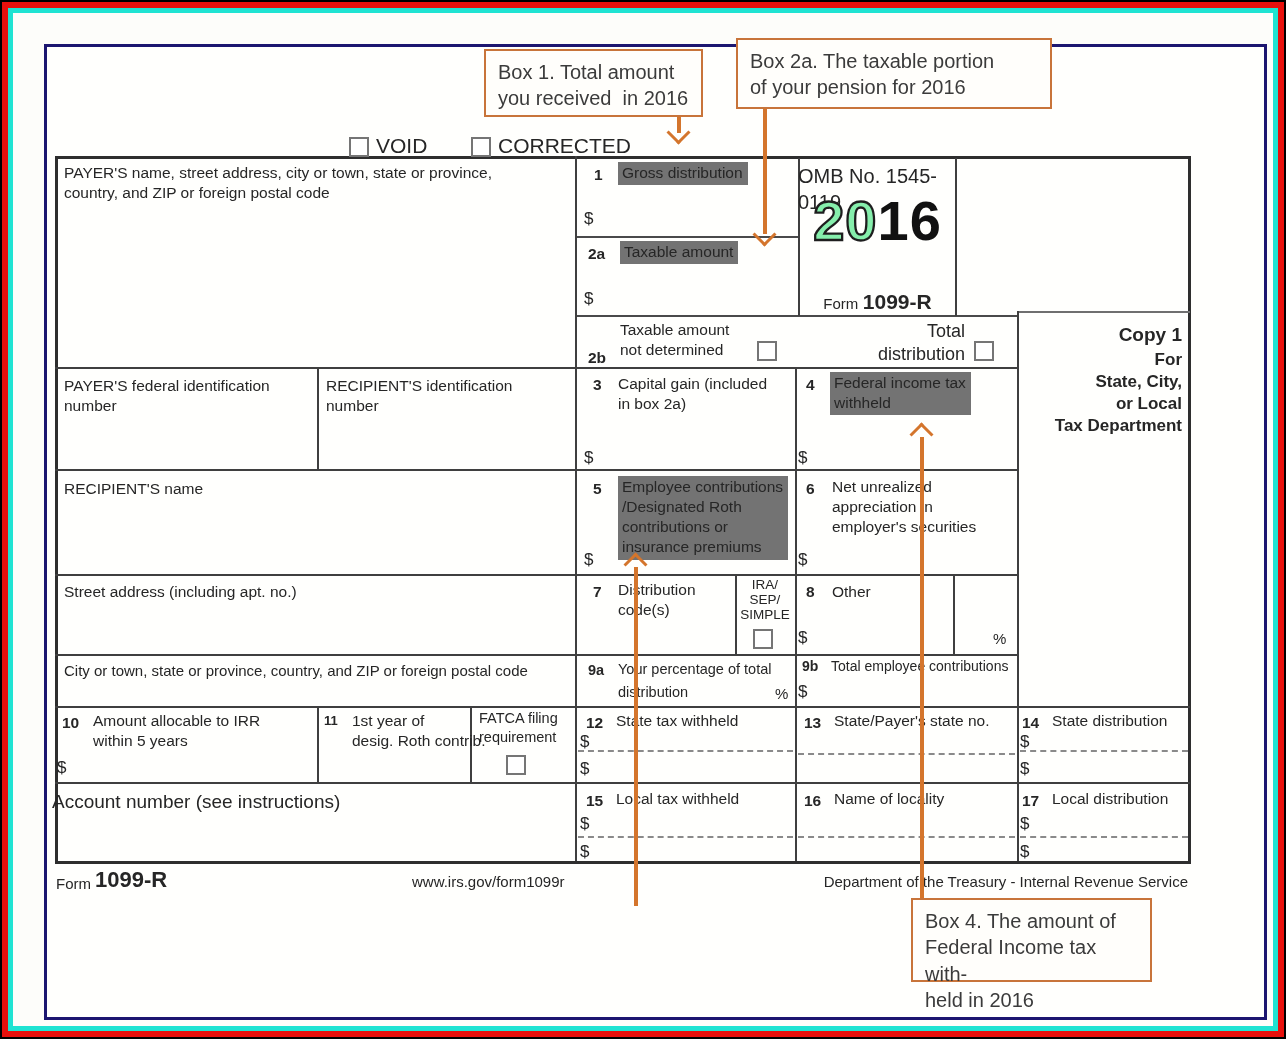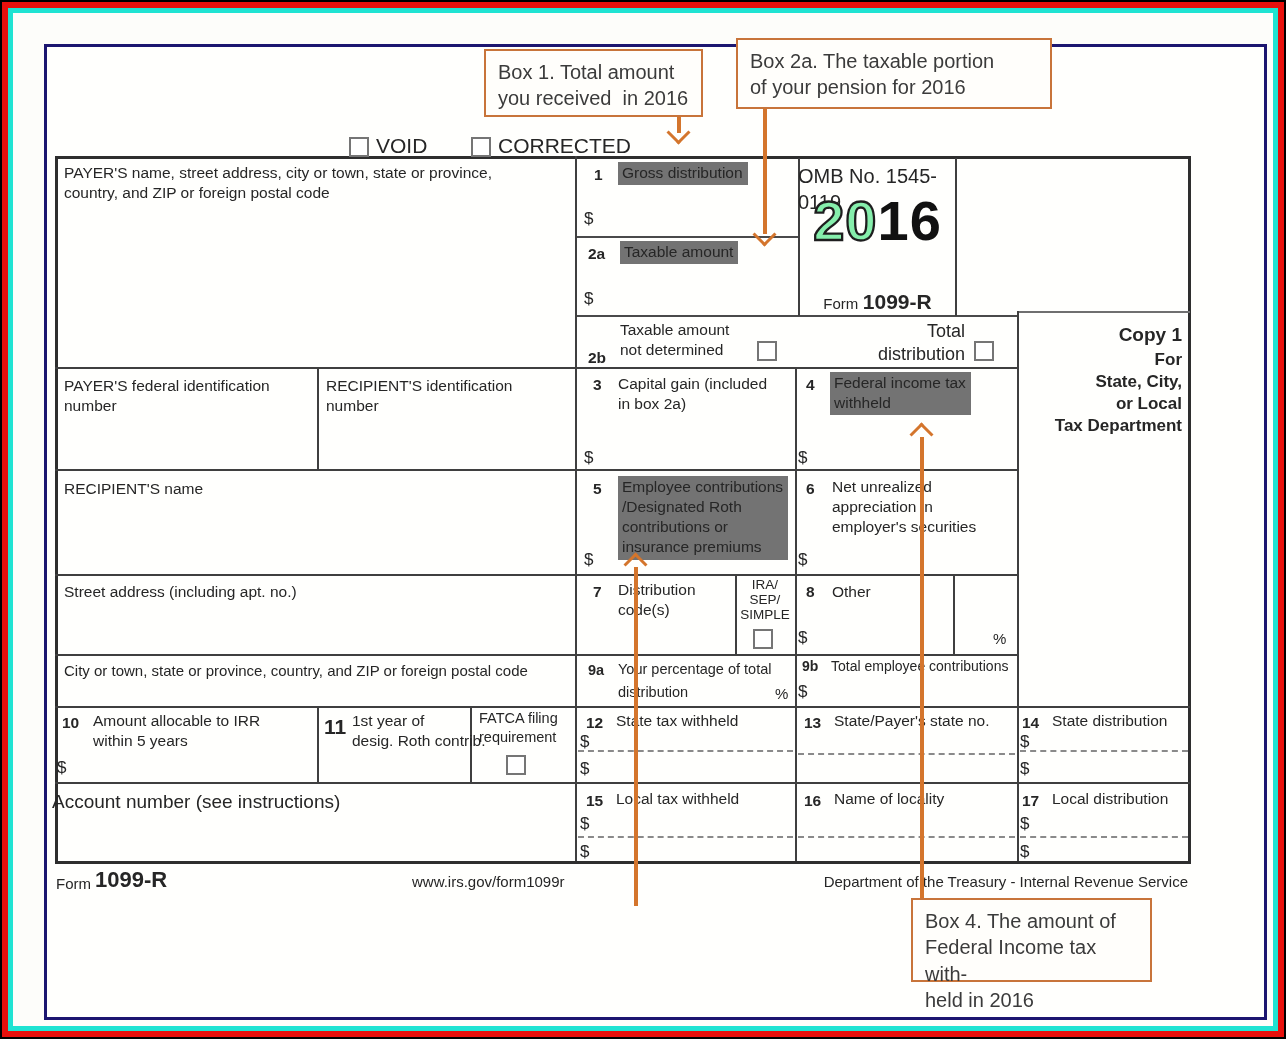--- a/index.html
+++ b/index.html
@@ -150,21 +150,21 @@
   <div class="t" style="left:618px;top:683px;font-size:14.5px;">distribution</div>
   <div class="t" style="left:775px;top:684px;font-size:15px;">%</div>
   <div class="t b" style="left:802px;top:657px;font-size:14px;">9b</div>
   <div class="t" style="left:831px;top:657px;font-size:14px;">Total employee contributions</div>
   <div class="t dollar" style="left:798px;top:681px;">$</div>
 
   <div class="t b" style="left:62px;top:713px;font-size:15.5px;">10</div>
   <div class="t" style="left:93px;top:711px;font-size:15.5px;">Amount allocable to IRR
 within 5 years</div>
   <div class="t dollar" style="left:57px;top:757px;">$</div>
-  <div class="t b" style="left:324px;top:713px;font-size:21px;">11</div>
+  <div class="t b" style="left:324px;top:713px;font-size:13px;">11</div>
   <div class="t" style="left:352px;top:711px;font-size:15.5px;">1st year of
 desig. Roth contrib.</div>
   <div class="t" style="left:479px;top:709px;font-size:14.5px;">FATCA filing
 requirement</div>
   <div class="cb" style="left:506px;top:755px;"></div>
 
   <div class="t b" style="left:586px;top:713px;font-size:15.5px;">12</div>
   <div class="t" style="left:616px;top:711px;font-size:15.5px;">State tax withheld</div>
   <div class="t dollar" style="left:580px;top:731px;">$</div>
   <div class="t dollar" style="left:580px;top:758px;">$</div>

